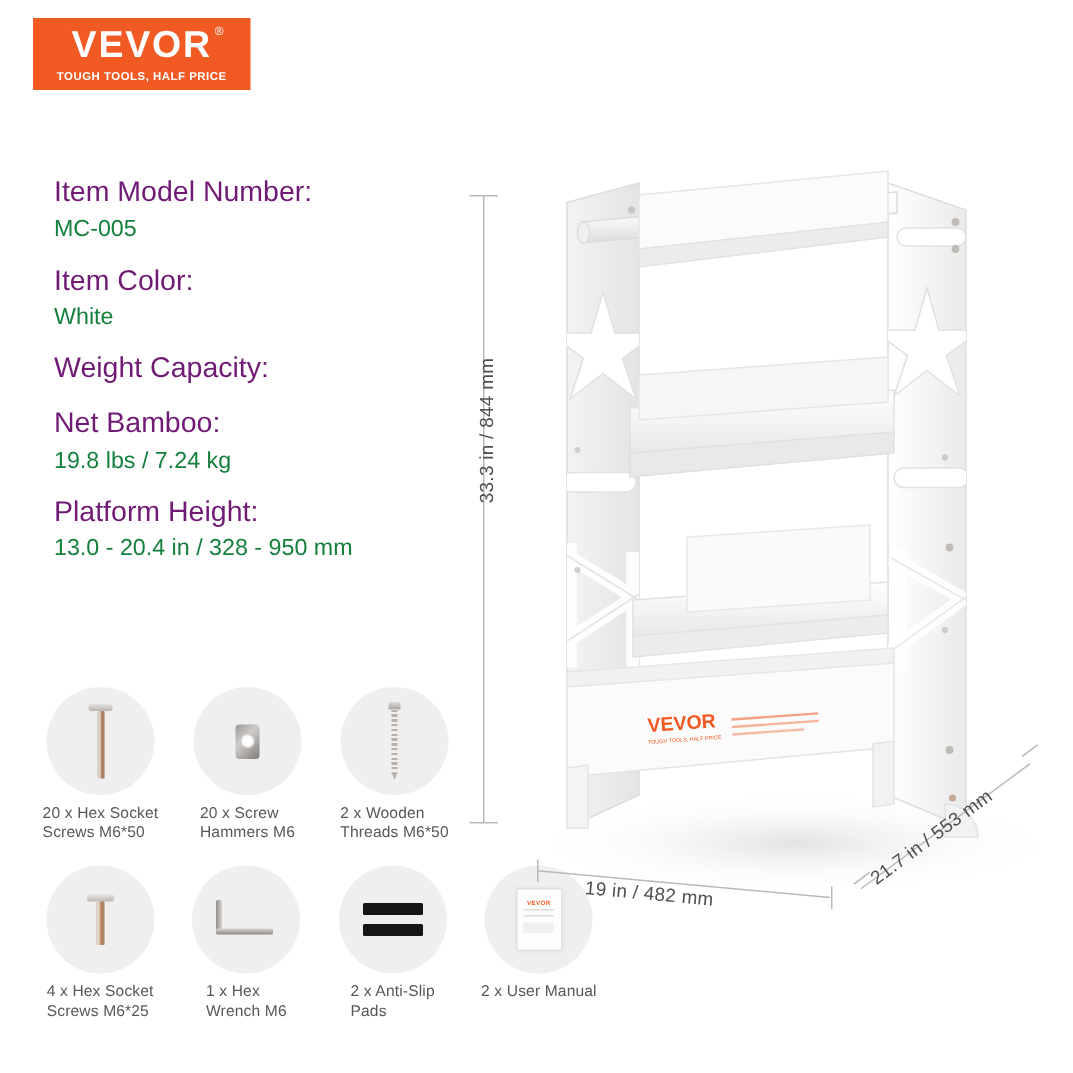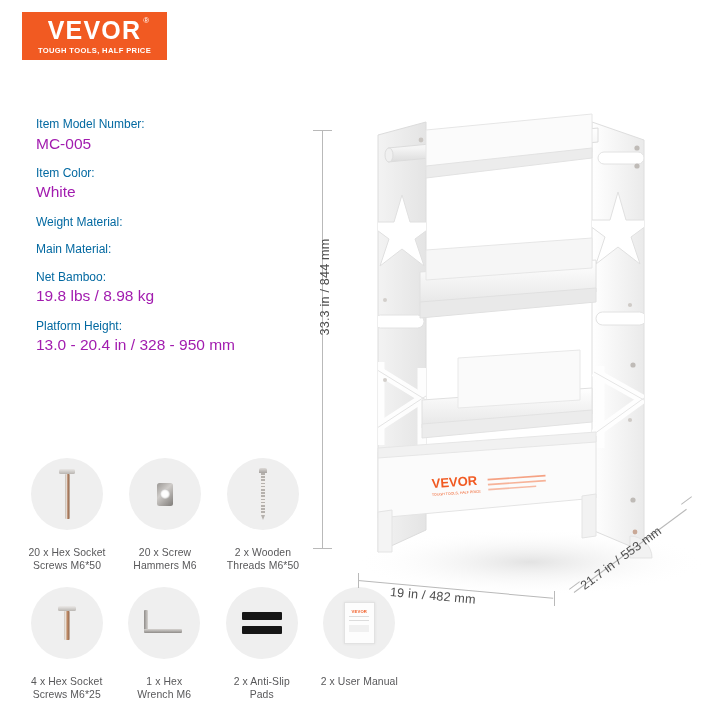--- a/index.html
+++ b/index.html
@@ -28,35 +28,35 @@
     position:absolute;right:-9px;top:-1px;
     font-size:8px;font-weight:normal;
   }
   #logo-tag{
     font-size:7.6px;font-weight:bold;color:#ffffff;
     letter-spacing:.35px;margin-top:3px;
   }
   
   #spec-list{position:absolute;left:36px;top:116px;width:262px;}
   .spec-row{margin-bottom:11px;}
-  .spec-label{font-size:12px;color:#0369a1;line-height:1.38;}
-  .spec-value{font-size:15.5px;color:#a21caf;line-height:1.38;}
+  .spec-label{font-size:19px;color:#701a75;line-height:1.38;}
+  .spec-value{font-size:15.5px;color:#15803d;line-height:1.38;}
   
   #parts{position:absolute;left:18px;top:458px;width:390px;}
   .parts-row{display:flex;}
   .part{width:98px;display:flex;flex-direction:column;align-items:center;}
   .part-disc{
     width:72px;height:72px;border-radius:50%;
     background:#EFEFEF;
     display:flex;align-items:center;justify-content:center;
     position:relative;
   }
   .part-label{
-    margin-top:16px;font-size:10.4px;color:#58585a;
-    text-align:center;line-height:1.28;letter-spacing:.1px;
+    margin-top:6px;font-size:10.4px;color:#58585a;
+    line-height:1.28;letter-spacing:.1px;
   }
   .row2{margin-top:14px;}
   
   .bolt-long{position:relative;width:10px;height:50px;}
   .bolt-long .head{
     position:absolute;top:0;left:-3px;width:16px;height:5px;
     background:linear-gradient(180deg,#e9e7e5,#b9b5b1);border-radius:1.5px;
   }
   .bolt-long .shaft{
     position:absolute;top:5px;left:2.5px;width:5px;height:45px;
@@ -172,28 +172,27 @@
 <div id="spec-list">
   <div class="spec-row">
     <div class="spec-label">Item Model Number:</div>
     <div class="spec-value">MC-005</div>
   </div>
   <div class="spec-row">
     <div class="spec-label">Item Color:</div>
     <div class="spec-value">White</div>
   </div>
   <div class="spec-row">
-    <div class="spec-label">Weight Material:</div>
-  </div>
-  <div class="spec-row">
-    <div class="spec-label">Main Material:</div>
+    <div class="spec-label">Weight Capacity:</div>
+  </div>
+  <div class="spec-row">
   </div>
   <div class="spec-row">
     <div class="spec-label">Net Bamboo:</div>
-    <div class="spec-value">19.8 lbs / 8.98 kg</div>
+    <div class="spec-value">19.8 lbs / 7.24 kg</div>
   </div>
   <div class="spec-row">
     <div class="spec-label">Platform Height:</div>
     <div class="spec-value">13.0 - 20.4 in / 328 - 950 mm</div>
   </div>
 </div>
 
 <div id="parts">
   <div class="parts-row">
 

